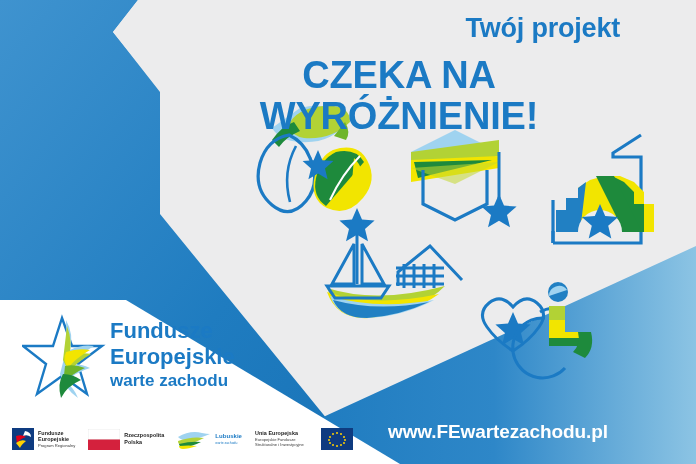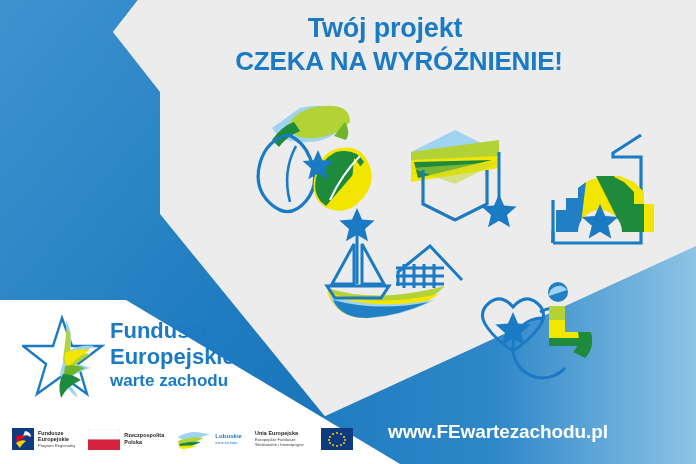--- a/index.html
+++ b/index.html
@@ -9,22 +9,22 @@
     background:#ececed;
   }
   #poster{position:relative;width:696px;height:464px;overflow:hidden;background:#ececed;}
   #bg{position:absolute;inset:0;width:696px;height:464px;}
 
   
   .headline{
     position:absolute;left:150px;top:14px;width:470px;
     color:#1b7ac4;line-height:1.08;letter-spacing:-0.2px;
   }
-  .hl1{font-size:27px;font-weight:700;text-align:center;}
-  .hl2{font-size:26px;font-weight:700;text-align:center;padding-left:28px;margin-top:4px;}
+  .hl1{font-size:27px;font-weight:700;text-align:right;}
+  .hl2{font-size:38px;font-weight:700;text-align:center;padding-left:28px;margin-top:12px;}
 
   
   .felogo{position:absolute;left:22px;top:312px;width:250px;height:92px;}
   .felogo .star{position:absolute;left:0;top:2px;width:86px;height:88px;}
   .felogo .txt{position:absolute;left:88px;top:6px;color:#1b7ac4;}
   .felogo .l1{font-size:22px;font-weight:700;line-height:1.17;}
   .felogo .l2{font-size:22px;font-weight:700;line-height:1.17;}
   .felogo .l3{font-size:17px;font-weight:700;line-height:1.3;margin-top:1px;}
 
   

